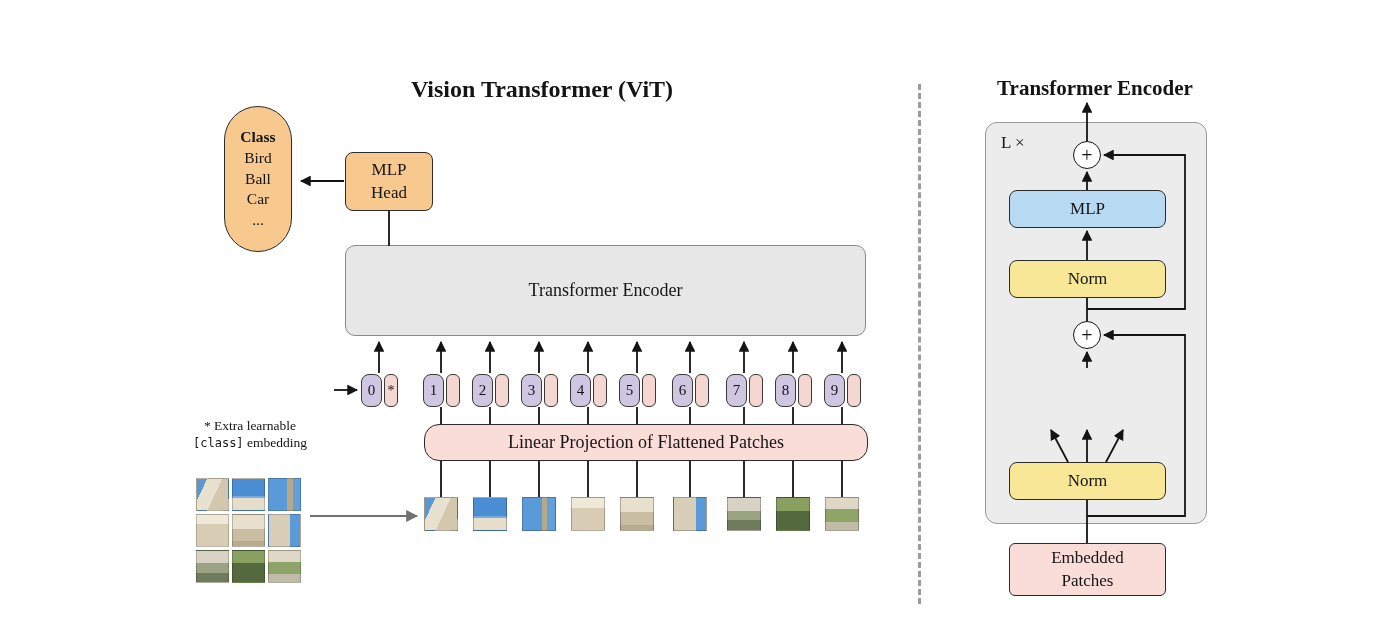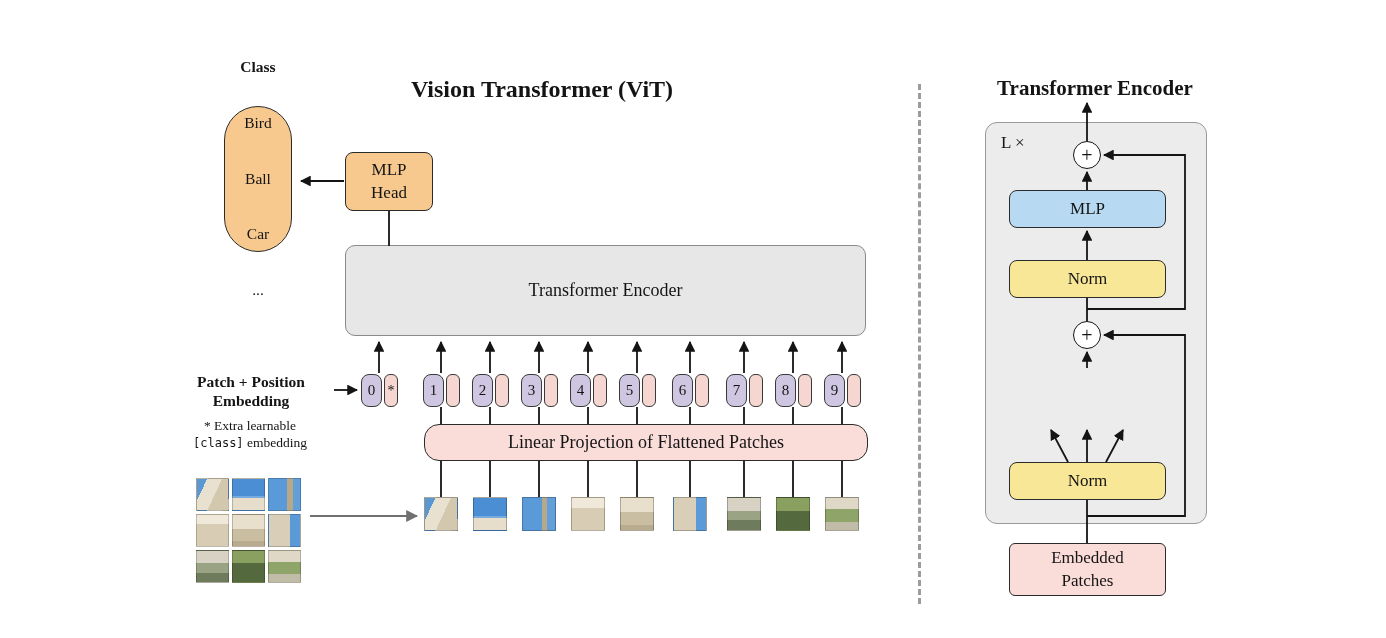--- a/index.html
+++ b/index.html
@@ -7,21 +7,21 @@
   body { width: 1386px; height: 638px; overflow: hidden; }
   .canvas {
     position: relative; width: 1386px; height: 638px; background: #ffffff;
     font-family: "Liberation Serif", "DejaVu Serif", serif; color: #141414;
   }
   .abs { position: absolute; }
   .center { display: flex; align-items: center; justify-content: center; text-align: center; }
   .col { flex-direction: column; }
   .preline { white-space: pre-line; }
   .bold { font-weight: bold; }
-  .bordered { border: 1.6px solid #2b2b2b; gap: 35px; }
+  .bordered { border: 1.6px solid #2b2b2b; }
   .overlay { position: absolute; left: 0; top: 0; width: 1386px; height: 638px; pointer-events: none; }
   .title { font-weight: bold; text-align: center; }
 
   .tok { position: absolute; top: 374px; height: 33px; display: flex; gap: 2px; }
   .tok .num {
     width: 21px; height: 33px; border: 1.5px solid #3a3a3a; border-radius: 8px;
     display: flex; align-items: center; justify-content: center; font-size: 15px;
   }
   .tok .pat {
     width: 14px; height: 33px; border: 1.5px solid #3a3a3a; border-radius: 6px;
@@ -66,22 +66,20 @@
     <div>Ball</div>
     <div>Car</div>
     <div>...</div>
   </div>
 
   <div class="abs center bordered preline" style="left: 345px; top: 152px; width: 88px; height: 59px; border-radius: 8px; font-size: 17px; line-height: 1.3; background: rgb(247, 201, 142);">MLP
 Head</div>
 
   <div class="abs center" style="left: 345px; top: 245px; width: 521px; height: 91px; border: 1.6px solid rgb(138, 138, 138); border-radius: 10px; font-size: 18px; background: rgb(231, 231, 231);">Transformer Encoder</div>
 
-  <div class="abs preline bold" style="left:171px;top:372px;width:160px;text-align:center;font-size:15.5px;line-height:1.25">Patch + Position
-Embedding</div>
 
   <div class="abs" style="left:168px;top:418px;width:164px;text-align:center;font-size:13.5px;line-height:1.25">
     <div>* Extra learnable</div>
     <div><span class="mono">[class]</span><span> embedding</span></div>
   </div>
 
   <div class="abs center bordered" style="left: 424px; top: 424px; width: 444px; height: 37px; border-radius: 15px; font-size: 18px; background: rgb(250, 220, 217);">Linear Projection of Flattened Patches</div>
 
   <div class="tok" style="left:361px">
     <div class="num" style="background: rgb(207, 198, 226);">0</div>

